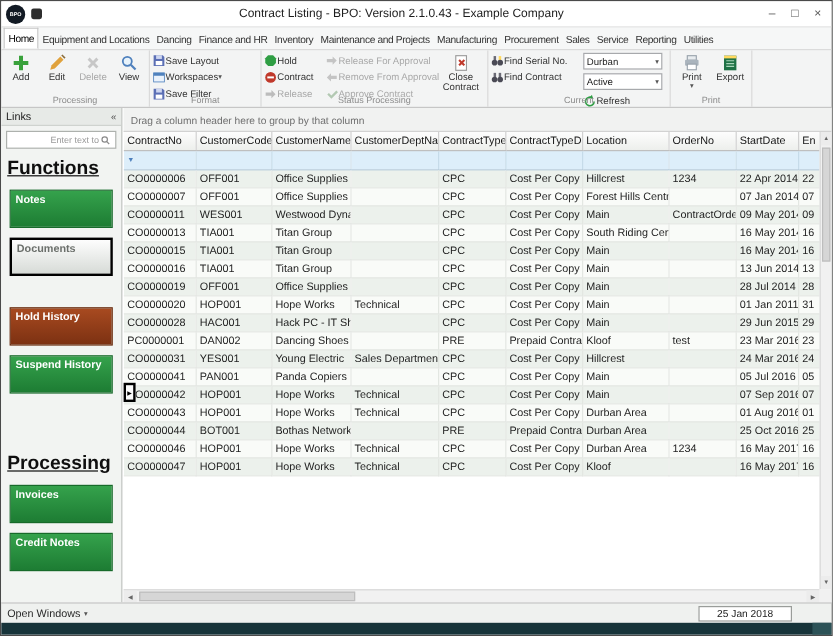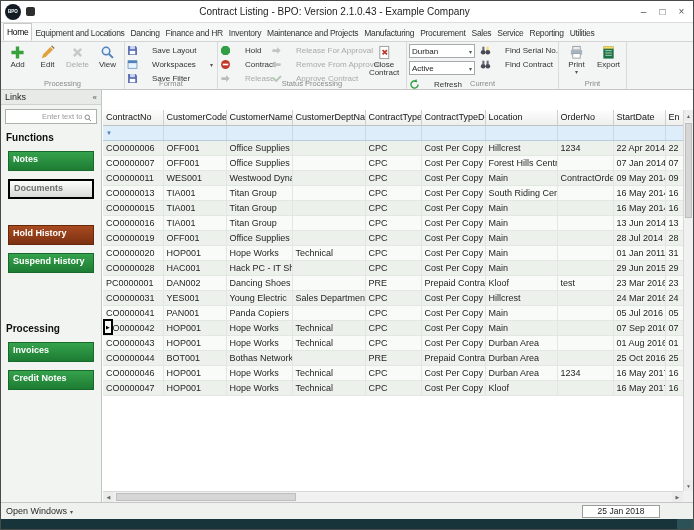--- a/index.html
+++ b/index.html
@@ -23,38 +23,38 @@
   .ribbon { height:48px; background:#f3f4f4; border-bottom:1px solid #c6c6c6; display:flex; }
   .rgroup { position:relative; border-right:1px solid #dadada; padding:2px 2px 11px 2px; }
   .rg-label { position:absolute; left:0; right:0; bottom:0; height:10px; line-height:10px; text-align:center; font-size:7.5px; color:#8b8b8b; white-space:nowrap; overflow:hidden; }
   .rg-body { display:flex; gap:1px; align-items:flex-start; height:100%; }
   .bigbtn { width:29px; display:flex; flex-direction:column; align-items:center; font-size:8px; color:#333; text-align:center; line-height:1.05; padding-top:1px; }
   .bigbtn .bl { margin-top:1px; white-space:normal; }
   .bigbtn.wide { width:40px; }
   .bigbtn.mid { width:31px; }
   .bigbtn.disabled, .smallbtn.disabled { color:#a9a9a9; }
   .vstack { display:flex; flex-direction:column; gap:2px; }
-  .smallbtn { display:flex; align-items:center; gap:14px; height:12px; font-size:8px; color:#333; white-space:nowrap; }
+  .smallbtn { display:flex; align-items:center; gap:0; height:12px; font-size:8px; color:#333; white-space:nowrap; }
   .select { width:66px; height:14px; background:#fff; border:1px solid #a7a9ac; font-size:8px; color:#222; display:flex; align-items:center; justify-content:space-between; padding:0 2px; margin-bottom:1px; }
   .arr { font-size:6px; color:#555; }
   .ic { display:inline-flex; }
 
   
   .body { position:absolute; top:89px; left:0; right:0; bottom:27px; background:#fff; }
 
   
   .sidebar { position:absolute; left:0; top:0; bottom:0; width:101px; background:#f2f4f2; border-right:1px solid #c2c6c2; overflow:hidden; }
   .links-header { height:15px; background:#e7eae7; border-bottom:1px solid #cfd3cf; font-size:9px; color:#222; display:flex; align-items:center; justify-content:space-between; padding:0 4px; }
   .collapse { font-size:8px; color:#555; }
   .search-box { margin:4px 4px 2px 4px; height:15px; background:#fff; border:1px solid #adb1ad; display:flex; align-items:center; padding:0 2px; }
   .search-box input { border:0; outline:0; width:76px; font-size:7.5px; color:#333; font-family:"Liberation Sans",sans-serif;padding-left:34px; }
   .search-box input::placeholder { color:#9a9a9a; }
-  .s-title { margin:8px 5px 0 5px; font-size:10px; font-weight:bold; color:#0f0f0f; }
+  .s-title { margin:8px 5px 0 5px; font-size:16px; font-weight:bold; color:#0f0f0f;text-decoration:underline; }
   .s-title.gap-before { margin-top:50px; }
-  .sitem { margin:8px 7px; height:20px; font-size:9px; font-weight:bold; color:#fff; padding:2px 4px; }
+  .sitem { margin:8px 7px; height:32px; font-size:9px; font-weight:bold; color:#fff; padding:2px 4px; }
   .sitem.green { background:linear-gradient(#35a24c,#1d7c33); border:1px solid #176a2a; }
   .sitem.red { background:linear-gradient(#a84a20,#7c3112); border:1px solid #672708; }
   .sitem.selected { background:linear-gradient(#fdfdfd,#d7dbd7); color:#6b6f6b; border:2px solid #000; }
   .sitem.gap { margin-top:26px; }
 
   
   .grid-area { position:absolute; left:102px; top:0; right:0; bottom:0; background:#fff; }
   .groupbar { height:20px; background:#f1f2f1; border-bottom:1px solid #d2d2d2; font-size:8.5px; color:#6e6e6e; display:flex; align-items:center; padding-left:6px; }
   .grid-scroll { position:absolute; top:20px; left:0; right:10px; bottom:11px; overflow:hidden; background:#fff; }
   table { border-collapse:collapse; table-layout:fixed; }
@@ -259,61 +259,61 @@
               </svg>
             </span>
           <span class="bl">Close Contract</span>
         </div>
       </div>
       <div class="rg-label">Status Processing</div>
     </div>
 
     <div class="rgroup">
       <div class="rg-body">
+        <div class="vstack" style="width:76px;">
+          <div class="smallbtn">
+            <span class="ic">
+                <svg width="11" height="11" viewBox="0 0 16 16">
+                  <rect x="3.4" y="2.5" width="3" height="5" fill="#6a6a75"></rect>
+                  <rect x="9.6" y="2.5" width="3" height="5" fill="#ffd95e"></rect>
+                  <circle cx="4.6" cy="10.5" r="3.4" fill="#4a4a55"></circle>
+                  <circle cx="11.4" cy="10.5" r="3.4" fill="#4a4a55"></circle>
+                </svg>
+              </span>
+            <span>Find Serial No.</span>
+          </div>
+          <div class="smallbtn">
+            <span class="ic">
+                <svg width="11" height="11" viewBox="0 0 16 16">
+                  <rect x="3.4" y="2.5" width="3" height="5" fill="#6a6a75"></rect>
+                  <rect x="9.6" y="2.5" width="3" height="5" fill="#6a6a75"></rect>
+                  <circle cx="4.6" cy="10.5" r="3.4" fill="#4a4a55"></circle>
+                  <circle cx="11.4" cy="10.5" r="3.4" fill="#4a4a55"></circle>
+                </svg>
+              </span>
+            <span>Find Contract</span>
+          </div>
+        </div>
         <div class="vstack" style="width:70px;">
           <div class="select">
             <span>Durban</span>
             <span class="arr">▾</span>
           </div>
           <div class="select">
             <span>Active</span>
             <span class="arr">▾</span>
           </div>
           <div class="smallbtn">
             <span class="ic">
                 <svg width="11" height="11" viewBox="0 0 16 16">
                   <path d="M13.2 8a5.2 5.2 0 1 1-1.8-3.9" fill="none" stroke="#2f9e44" stroke-width="2"></path>
                   <path fill="#2f9e44" d="M10.6 0l1.2 4.6L7.3 3.8z"></path>
                 </svg>
               </span>
             <span>Refresh</span>
-          </div>
-        </div>
-        <div class="vstack" style="width:76px;">
-          <div class="smallbtn">
-            <span class="ic">
-                <svg width="11" height="11" viewBox="0 0 16 16">
-                  <rect x="3.4" y="2.5" width="3" height="5" fill="#6a6a75"></rect>
-                  <rect x="9.6" y="2.5" width="3" height="5" fill="#ffd95e"></rect>
-                  <circle cx="4.6" cy="10.5" r="3.4" fill="#4a4a55"></circle>
-                  <circle cx="11.4" cy="10.5" r="3.4" fill="#4a4a55"></circle>
-                </svg>
-              </span>
-            <span>Find Serial No.</span>
-          </div>
-          <div class="smallbtn">
-            <span class="ic">
-                <svg width="11" height="11" viewBox="0 0 16 16">
-                  <rect x="3.4" y="2.5" width="3" height="5" fill="#6a6a75"></rect>
-                  <rect x="9.6" y="2.5" width="3" height="5" fill="#6a6a75"></rect>
-                  <circle cx="4.6" cy="10.5" r="3.4" fill="#4a4a55"></circle>
-                  <circle cx="11.4" cy="10.5" r="3.4" fill="#4a4a55"></circle>
-                </svg>
-              </span>
-            <span>Find Contract</span>
           </div>
         </div>
       </div>
       <div class="rg-label">Current</div>
     </div>
 
     <div class="rgroup">
       <div class="rg-body">
         <div class="bigbtn mid">
           <span class="ic">
@@ -362,20 +362,21 @@
           <div class="sitem selected">Documents</div>
           <div class="sitem red gap">Hold History</div>
           <div class="sitem green">Suspend History</div>
           <div class="s-title gap-before">Processing</div>
           <div class="sitem green">Invoices</div>
           <div class="sitem green">Credit Notes</div>
         </div>
     </div>
 
     <div class="grid-area">
+      <div class="groupbar">Drag a column header here to group by that column</div>
       <div class="grid-scroll">
         <table style="width: 602px;">
             <colgroup>
               <col style="width: 60px;">
               <col style="width: 63px;">
               <col style="width: 66px;">
               <col style="width: 73px;">
               <col style="width: 56px;">
               <col style="width: 64px;">
               <col style="width: 72px;">

